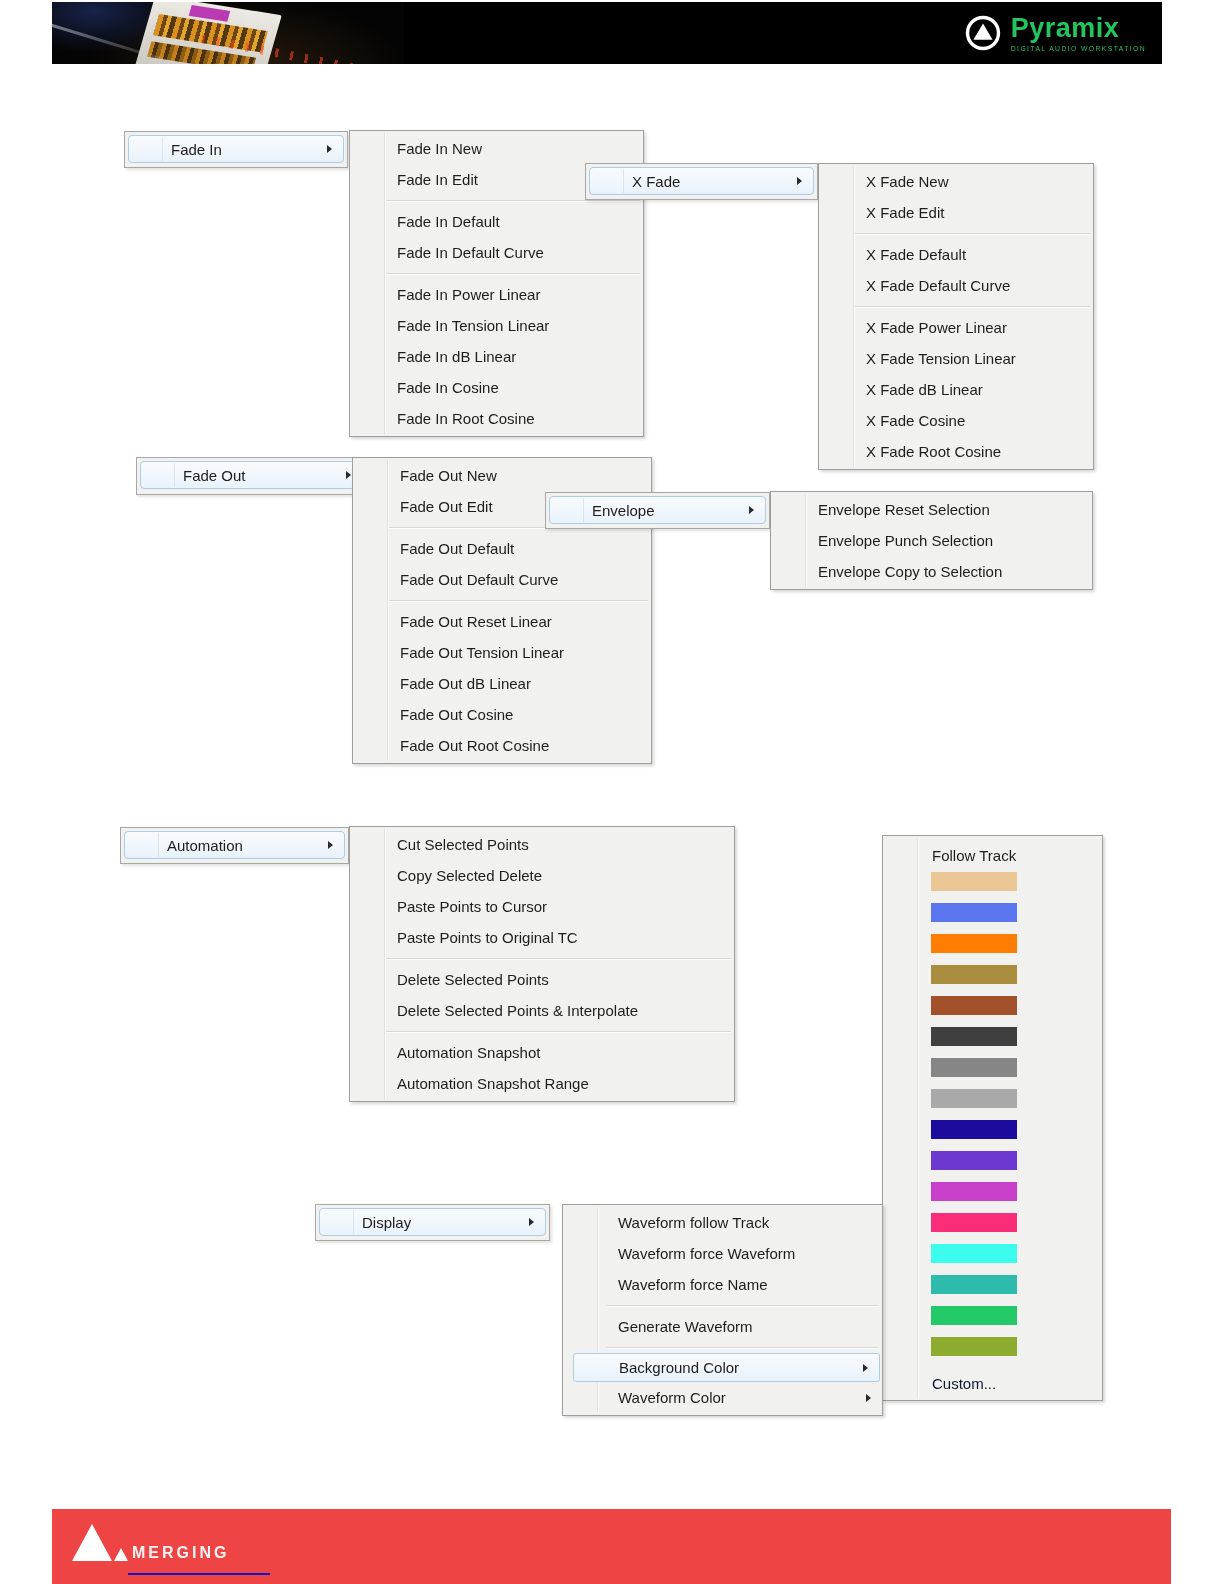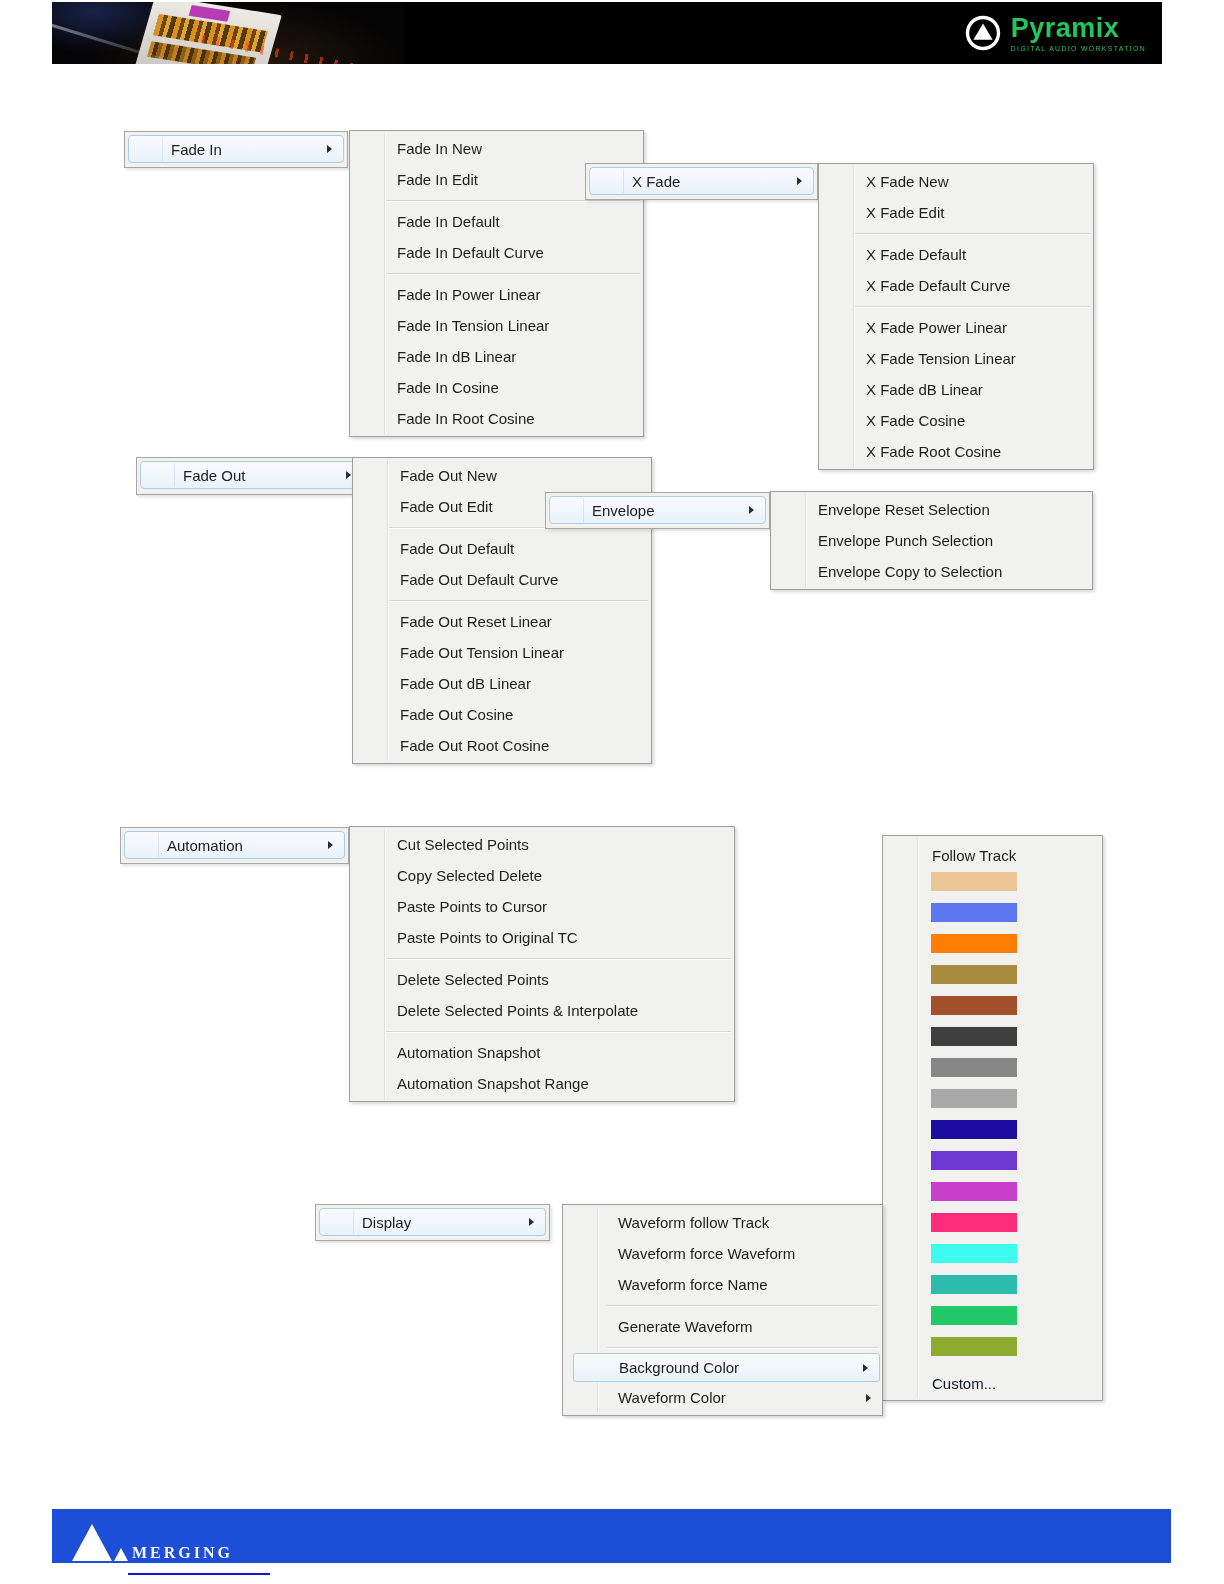--- a/index.html
+++ b/index.html
@@ -51,21 +51,21 @@
         background:linear-gradient(#f8fbfe,#e9f2fa);display:flex;align-items:center;
         padding-left:42px;font-size:15px;color:#1d1d1d;box-sizing:border-box;}
   .prow::before{content:'';position:absolute;left:33px;top:1px;bottom:1px;width:1px;background:rgba(150,175,200,.25);}
 
   
   .pal-header{height:34px;display:flex;align-items:center;padding-left:49px;font-size:15px;color:#1d1d1d;}
   .swatch{width:86px;height:19px;margin:0 0 12px 48px;}
   .pal-custom{height:30px;display:flex;align-items:center;padding-left:49px;font-size:15px;color:#0f172a;}
 
   
-  .ftr{position:absolute;left:52px;top:1509px;width:1119px;height:54px;background:#1d4ed8;font-family:Liberation Serif, serif;}
+  .ftr{position:absolute;left:52px;top:1509px;width:1119px;height:75px;background:#ef4444;}
   .mg{position:absolute;left:20px;top:15px;display:flex;align-items:flex-end;}
   .mg-tri-big{width:0;height:0;border-left:20px solid transparent;border-right:20px solid transparent;
         border-bottom:37px solid #fff;}
   .mg-tri-small{width:0;height:0;border-left:7px solid transparent;border-right:7px solid transparent;
         border-bottom:13px solid #fff;margin-left:2px;}
   .mg-text{color:#f4f4f4;font-size:16px;font-weight:bold;letter-spacing:3px;margin-left:4px;line-height:1;}
   .mg-line{position:absolute;left:76px;top:64px;width:142px;height:2px;}
 </style>
 </head>
 <body>

